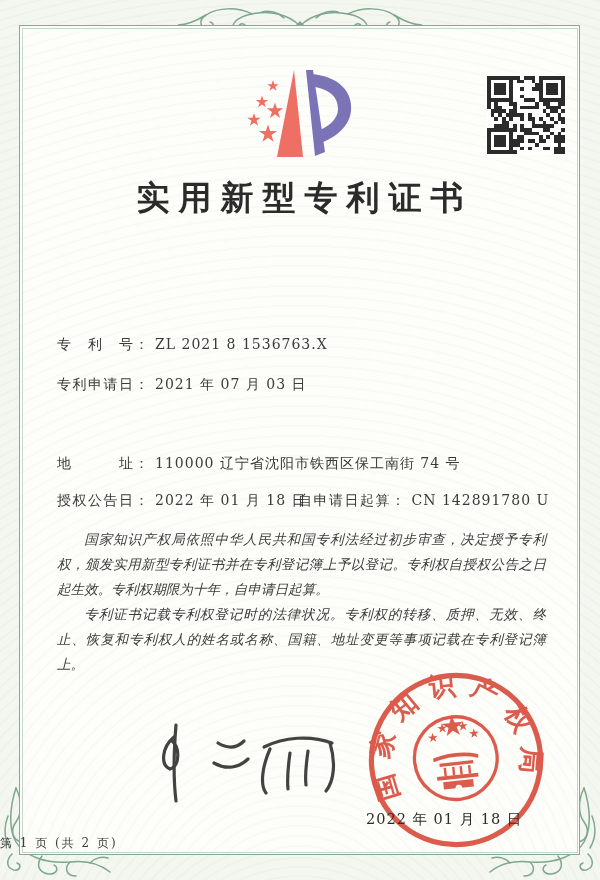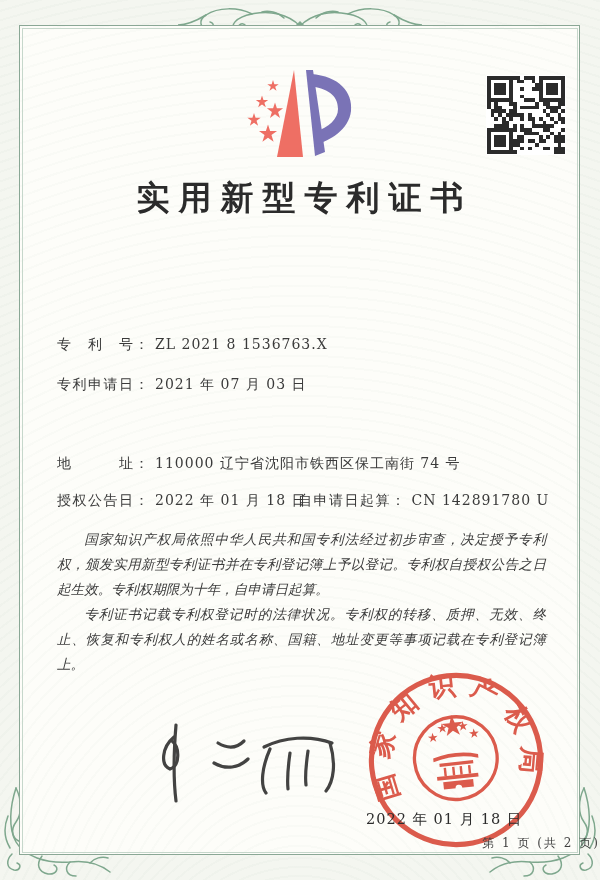--- a/index.html
+++ b/index.html
@@ -51,21 +51,21 @@
     position:absolute;left:57px;top:744px;font-size:15px;color:#333;
     letter-spacing:2px;line-height:30px;
   }
   .signature{position:absolute;left:140px;top:720px;width:212px;height:88px;}
   .seal{position:absolute;left:362px;top:666px;width:188px;height:188px;opacity:.9;}
   .seal-date{
     position:absolute;left:366px;top:810px;font-size:14.5px;color:#2c2c2c;
     letter-spacing:1px;z-index:5;white-space:nowrap;
   }
   .footer{
-    position:absolute;left:0;top:835px;width:100%;text-align:right;
+    position:absolute;left:0;top:835px;width:100%;text-align:left;
     font-size:12px;letter-spacing:2px;color:#3f3f3f;
   }
   .orn{position:absolute;}
   .orn-top{left:178px;top:2px;width:244px;height:46px;}
   .orn-bl{left:2px;top:786px;width:112px;height:92px;}
   .orn-br{left:486px;top:786px;width:112px;height:92px;transform:scale(-1,1);}
   svg{display:block;width:100%;height:100%;}
 </style>
 </head>
 <body>

